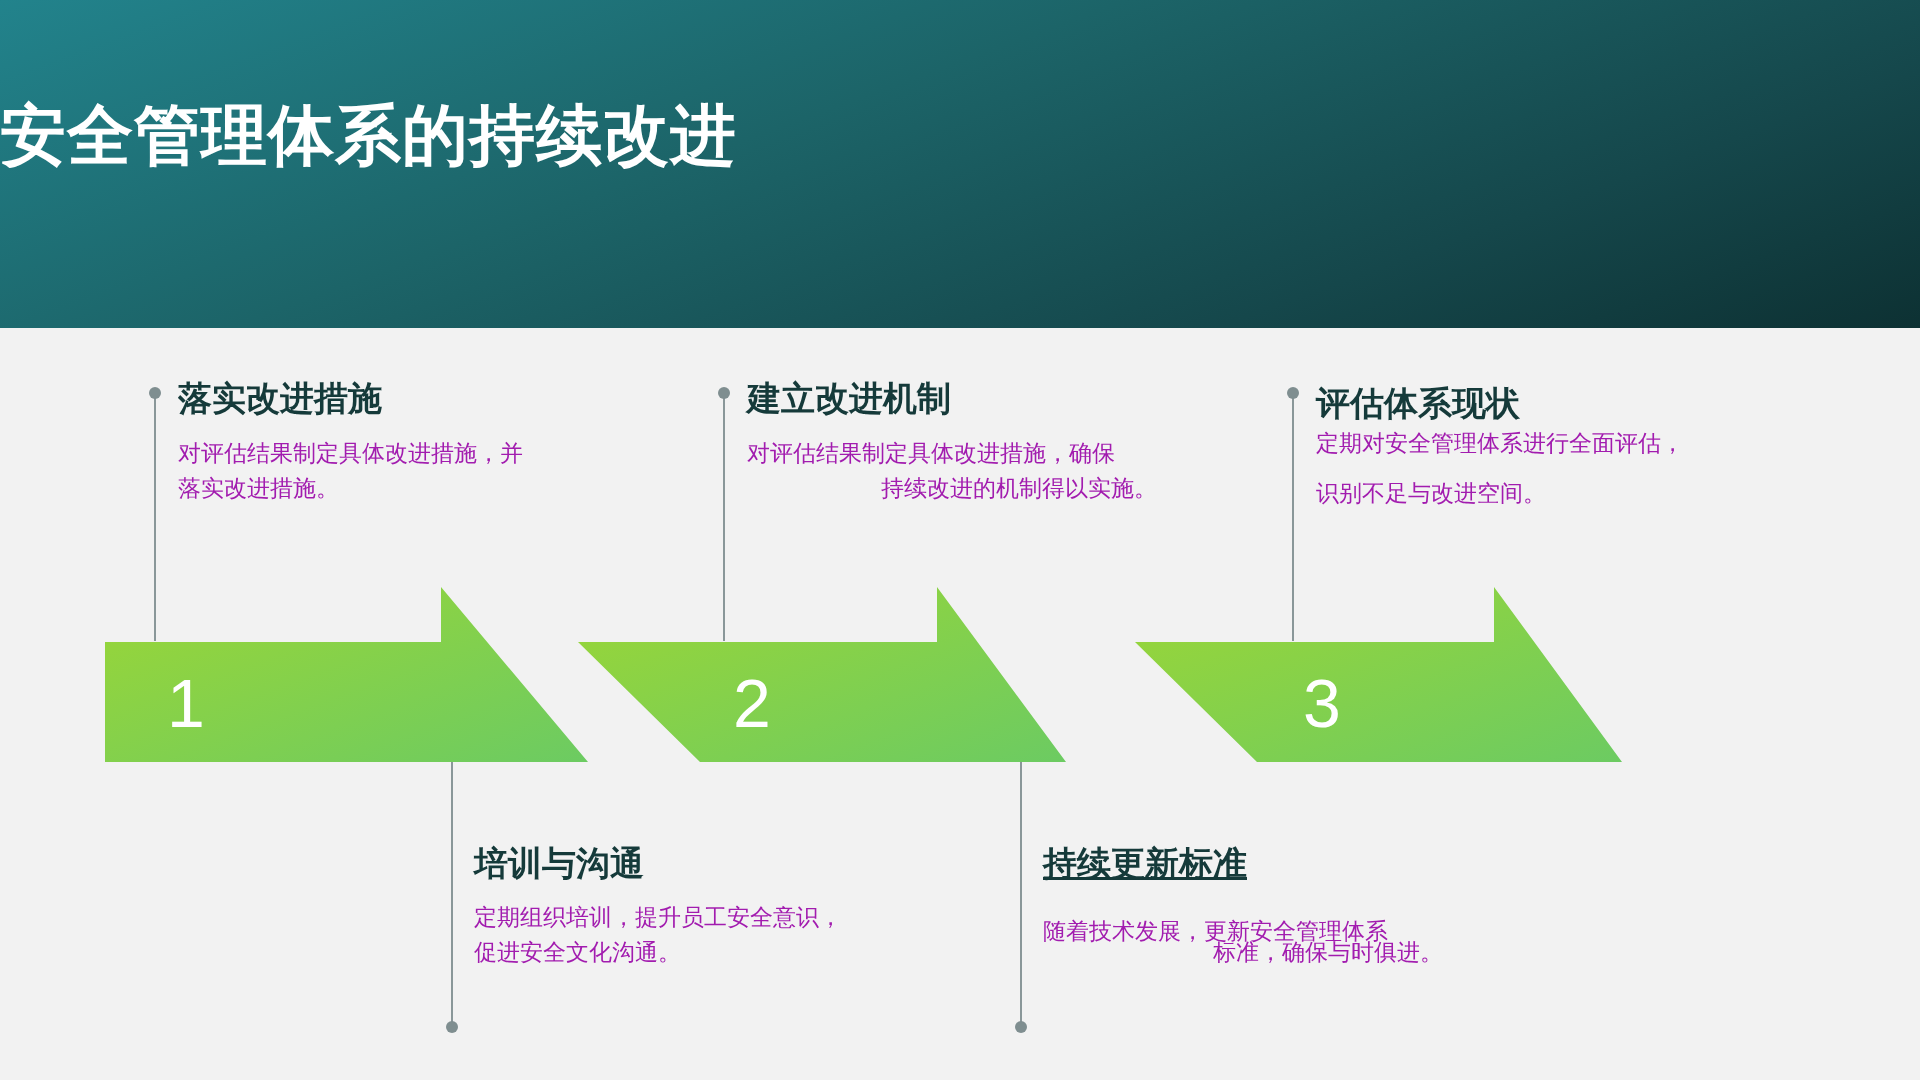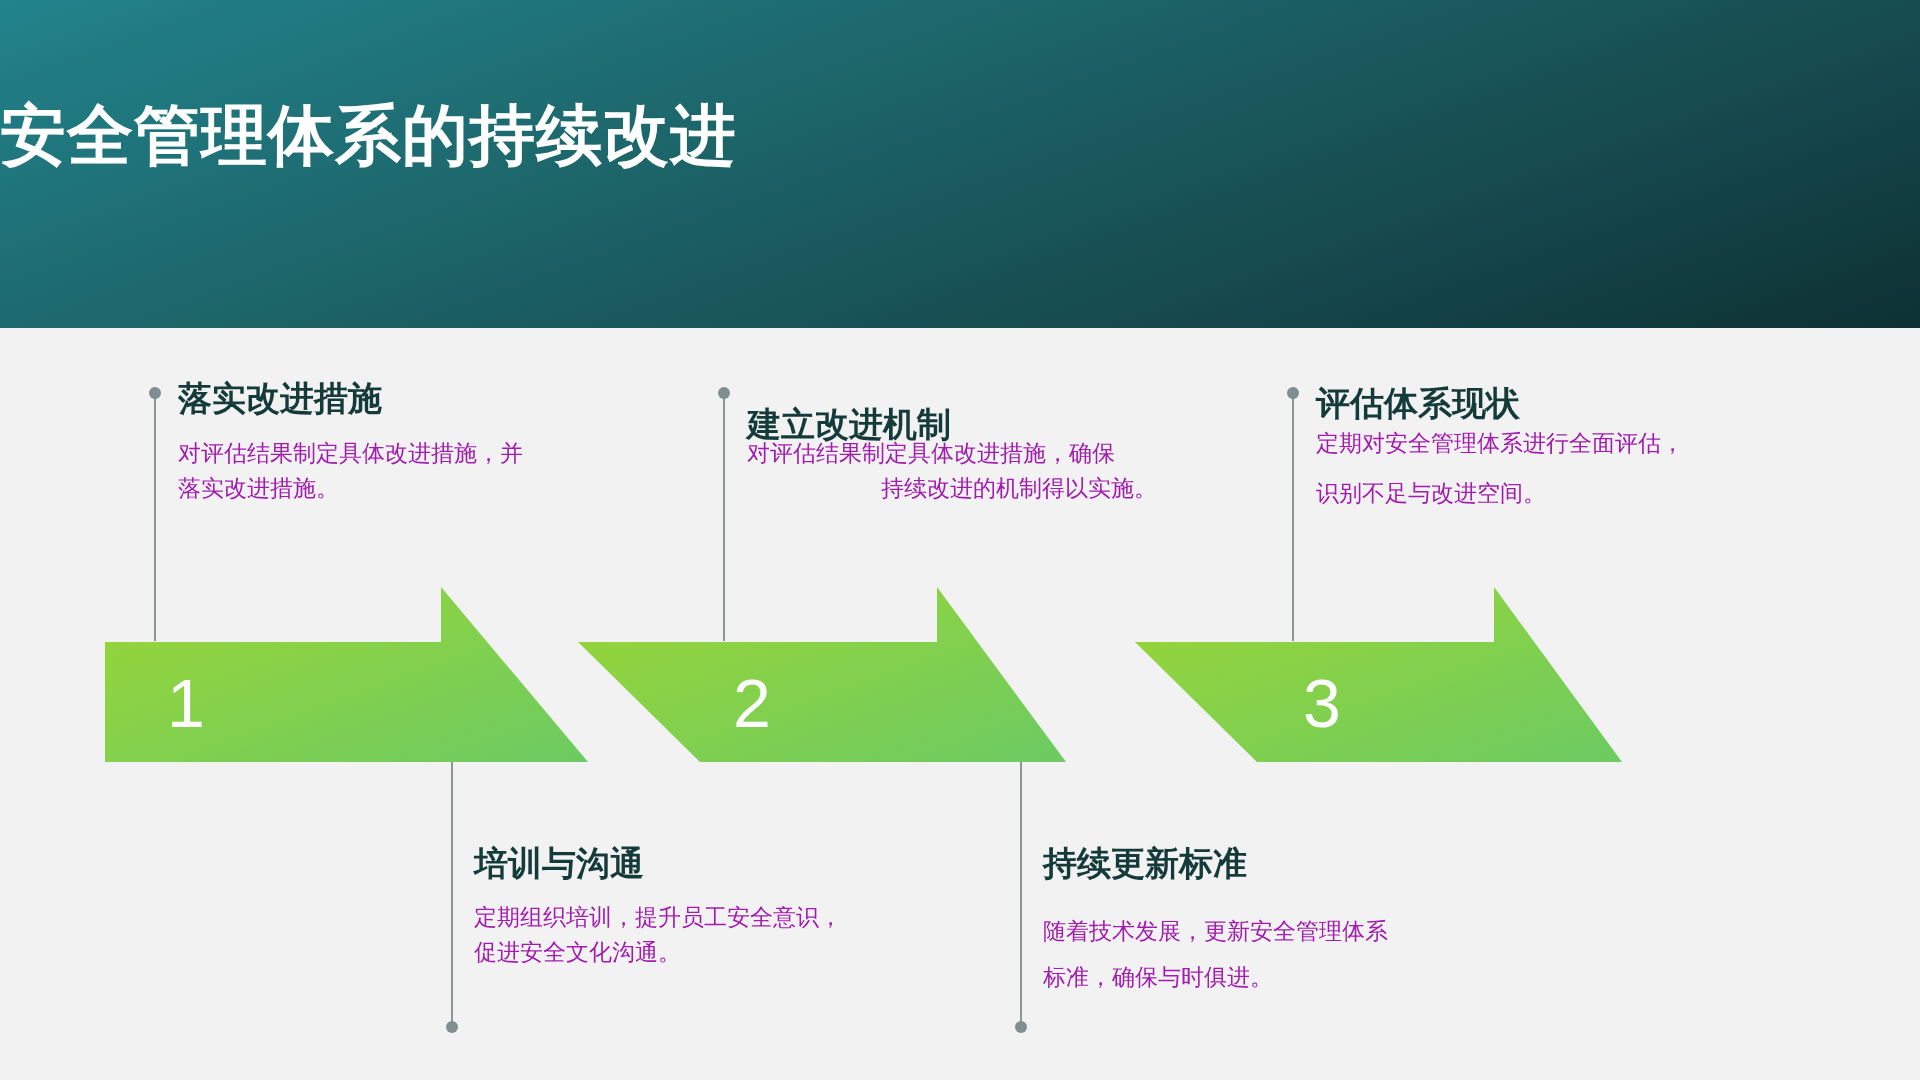--- a/index.html
+++ b/index.html
@@ -80,34 +80,34 @@
 <div class="num" style="left:733px; top:668px;">2</div>
 <div class="num" style="left:1303px; top:668px;">3</div>
 
 <div>
   <div class="step-heading" style="left:178px; top:376px;">落实改进措施</div>
   <div class="step-desc" style="left:178px; top:436px;">对评估结果制定具体改进措施，并</div>
   <div class="step-desc" style="left:178px; top:471px;">落实改进措施。</div>
 </div>
 
 <div>
-  <div class="step-heading" style="left:747px; top:376px;margin-top:26px;">建立改进机制</div>
+  <div class="step-heading" style="left:747px; top:376px;">建立改进机制</div>
   <div class="step-desc" style="left:747px; top:436px;">对评估结果制定具体改进措施，确保</div>
   <div class="step-desc" style="left:757px; top:471px;text-align:right;">持续改进的机制得以实施。</div>
 </div>
 
 <div>
   <div class="step-heading" style="left:1316px; top:381px;">评估体系现状</div>
   <div class="step-desc" style="left:1316px; top:426px; width:420px;">定期对安全管理体系进行全面评估，</div>
   <div class="step-desc" style="left:1316px; top:476px;">识别不足与改进空间。</div>
 </div>
 
 <div>
   <div class="step-heading" style="left:474px; top:841px;">培训与沟通</div>
   <div class="step-desc" style="left:474px; top:900px; width:420px;">定期组织培训，提升员工安全意识，</div>
   <div class="step-desc" style="left:474px; top:935px;">促进安全文化沟通。</div>
 </div>
 
 <div>
-  <div class="step-heading" style="left:1043px; top:841px;">持续更新标准</div>
+  <div class="step-heading" style="left:1043px; top:841px;text-decoration:underline;">持续更新标准</div>
   <div class="step-desc" style="left:1043px; top:900px;margin-top:14px;">随着技术发展，更新安全管理体系</div>
-  <div class="step-desc" style="left:1043px; top:960px;">标准，确保与时俱进。</div>
+  <div class="step-desc" style="left:1043px; top:935px;text-align:right;">标准，确保与时俱进。</div>
 </div>
 
 </body></html>

